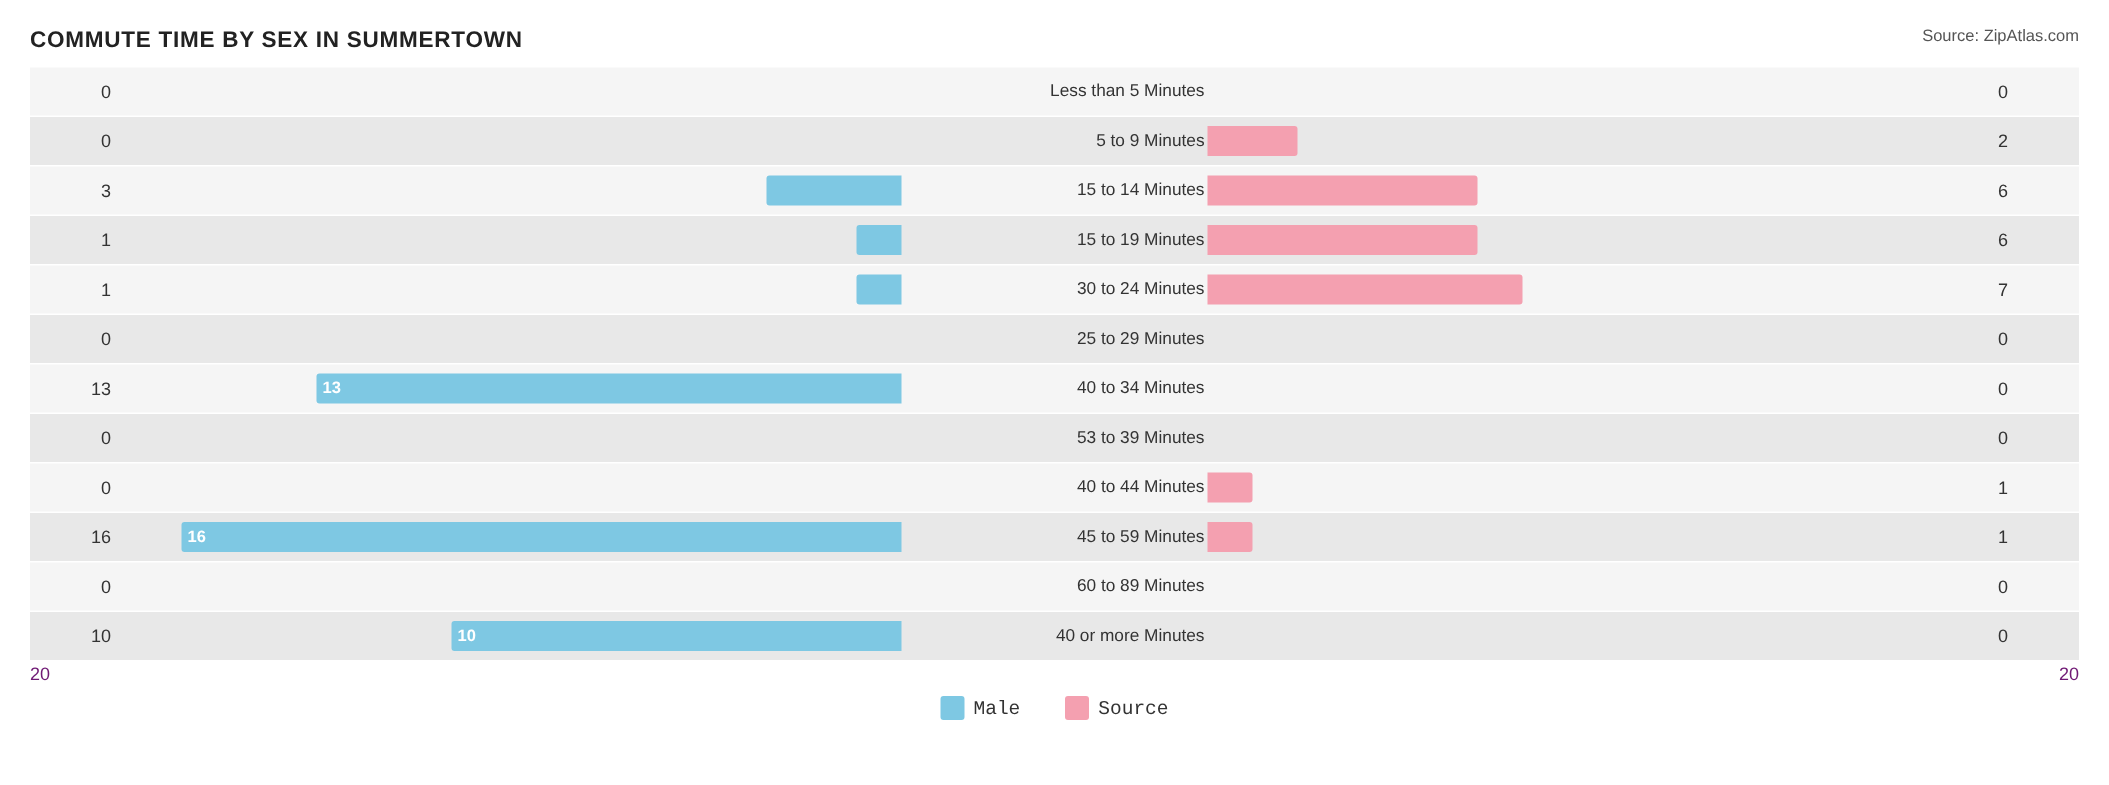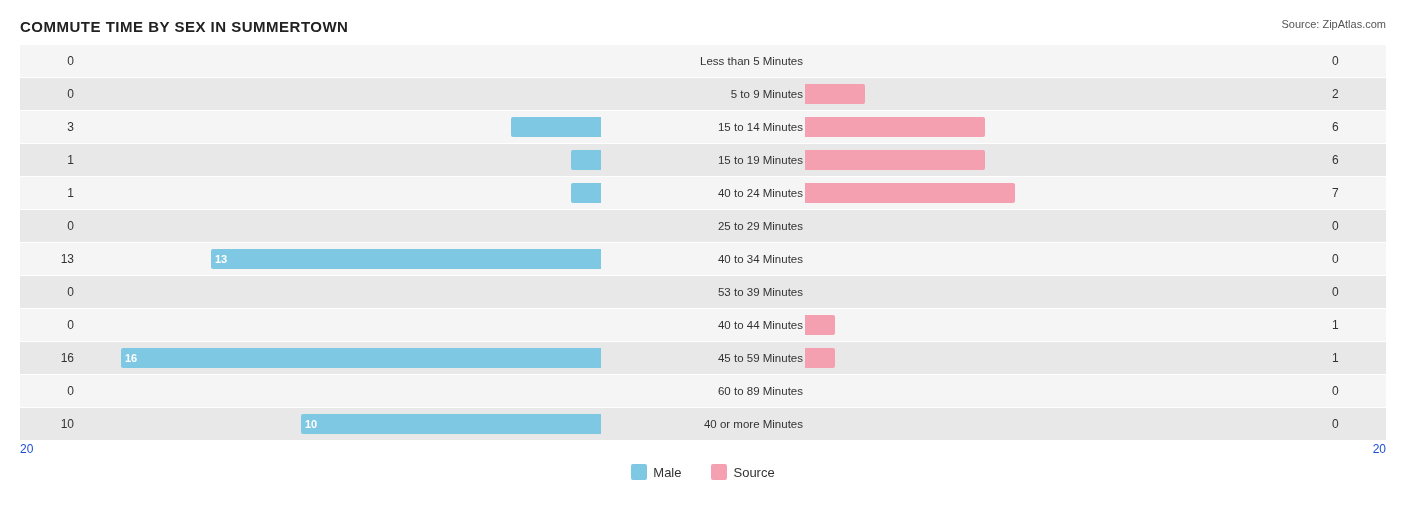--- a/index.html
+++ b/index.html
@@ -121,36 +121,37 @@
       flex-shrink: 0;
     }
     .legend-row {
       display: flex;
       justify-content: center;
       align-items: center;
       gap: 30px;
       margin-top: 6px;
       font-size: 13px;
       color: #333;
+      font-family: Liberation Mono, monospace;
     }
     .legend-item {
       display: flex;
       align-items: center;
       gap: 6px;
     }
     .legend-box {
       width: 16px;
       height: 16px;
       border-radius: 2px;
     }
     .axis-labels {
       display: flex;
       justify-content: space-between;
       font-size: 12px;
-      color: #1d4ed8;
+      color: #701a75;
       padding: 0 0 2px 0;
       margin-top: 2px;
     }
     .axis-left { padding-left: 0px; }
     .axis-right { padding-right: 0px; }
   </style>
 </head>
 <body>
 
 <div class="chart-container">
@@ -229,21 +230,21 @@
     <div class="right-val">6</div>
   </div>
       <div class="row">
     <div class="left-val">1</div>
     <div class="bar-group">
       <div class="left-side">
         <div class="bar-male" style="width:30px;">
           
         </div>
       </div>
-      <div class="label-center">40 to 24 Minutes</div>
+      <div class="label-center">30 to 24 Minutes</div>
       <div class="right-side">
         <div class="bar-female" style="width:210px;">
           
         </div>
       </div>
     </div>
     <div class="right-val">7</div>
   </div>
       <div class="row">
     <div class="left-val">0</div>

